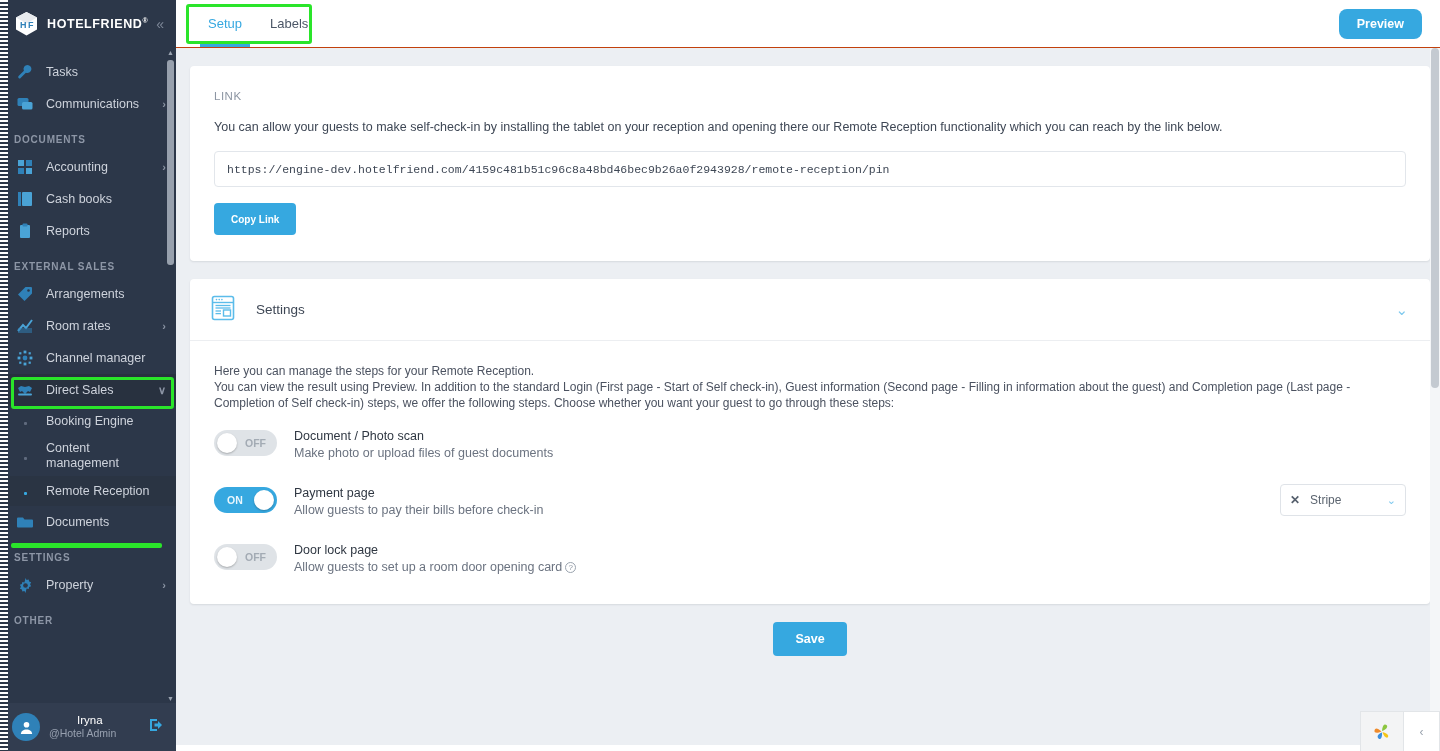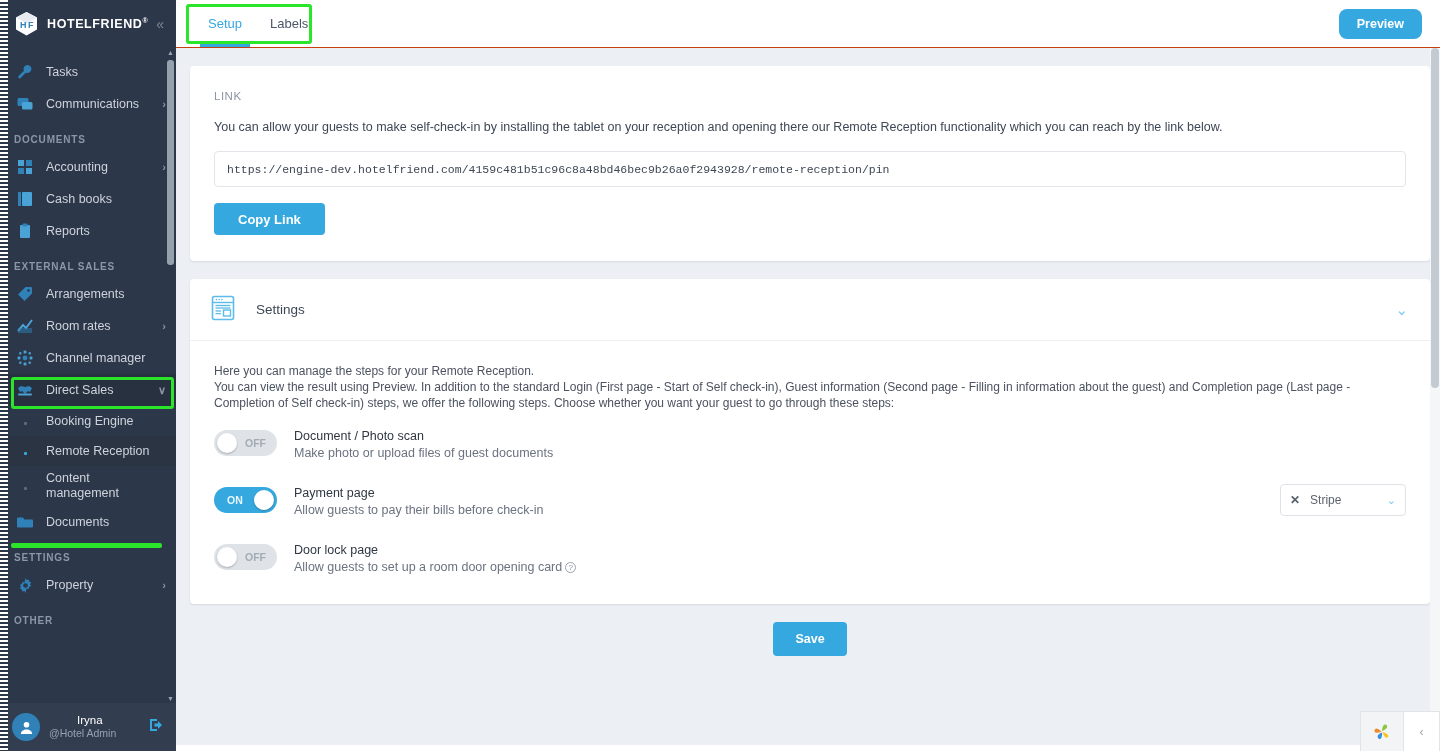--- a/index.html
+++ b/index.html
@@ -151,22 +151,22 @@
   }
   .url-box {
     border: 1px solid #e2e6eb; border-radius: 4px; height: 36px;
     display: flex; align-items: center; padding: 0 12px; background: #fff;
   }
   .url-text {
     font-family: "Liberation Mono", "DejaVu Sans Mono", monospace;
     font-size: 11.5px; color: #3e4755; white-space: nowrap; overflow: hidden;
   }
   .btn-copy {
-    margin-top: 16px; height: 32px; padding: 0 24px; background: #36a8e0; color: #fff;
-    font-size: 13px; font-weight: bold; border: none; border-radius: 4px; cursor: pointer;
+    margin-top: 16px; height: 32px; padding: 0 17px; background: #36a8e0; color: #fff;
+    font-size: 10px; font-weight: bold; border: none; border-radius: 4px; cursor: pointer;
   }
 
   .card-head {
     height: 62px; display: flex; align-items: center; padding: 0 22px 0 20px;
     border-bottom: 1px solid #eceef1; cursor: pointer;
   }
   .card-head .title { font-size: 13.5px; color: #3e4755; margin-left: 20px; }
   .card-head .collapse { margin-left: auto; color: #7cc8ee; font-size: 15px; }
   .card-body { padding: 22px 24px 28px 24px; }
   .desc { font-size: 12px; color: #4b5260; line-height: 16px; margin-bottom: 16px; }
@@ -371,31 +371,31 @@
           <span class="lbl">Direct Sales</span>
           <span class="chev">∨</span>
         </div>
 
         <div class="nav-sub">
           <span class="dot">
               <i></i>
             </span>
           <span class="lbl">Booking Engine</span>
         </div>
+        <div class="nav-sub">
+          <span class="dot">
+              <i></i>
+            </span>
+          <span class="lbl">Content management</span>
+        </div>
         <div class="nav-sub active">
           <span class="dot">
               <i></i>
             </span>
           <span class="lbl">Remote Reception</span>
-        </div>
-        <div class="nav-sub">
-          <span class="dot">
-              <i></i>
-            </span>
-          <span class="lbl">Content management</span>
         </div>
 
         <div class="nav-item">
           <span class="ico">
             <svg width="16" height="16" viewBox="0 0 16 16">
                 <path d="M1 3.5h5l1.5 2H15a1 1 0 011 1v6a1 1 0 01-1 1H1a1 1 0 01-1-1v-8a1 1 0 011-1z" fill="#2f81b8"></path>
               </svg>
           </span>
           <span class="lbl">Documents</span>
         </div>

